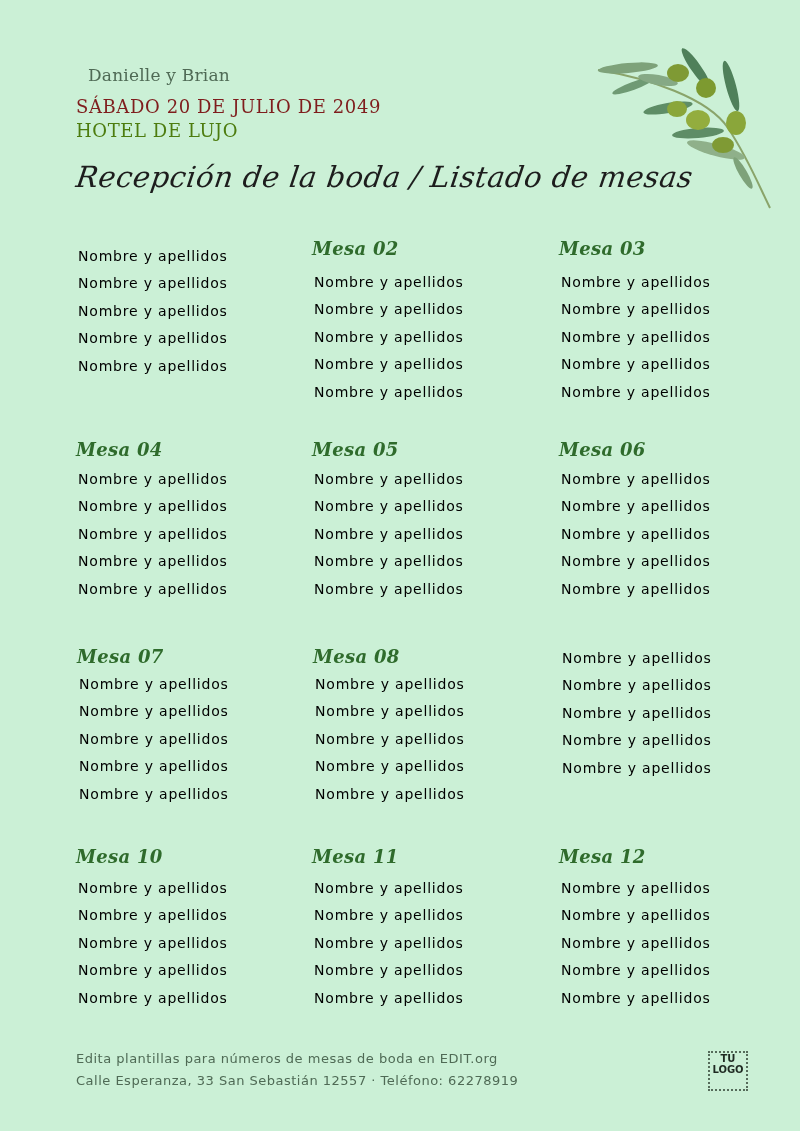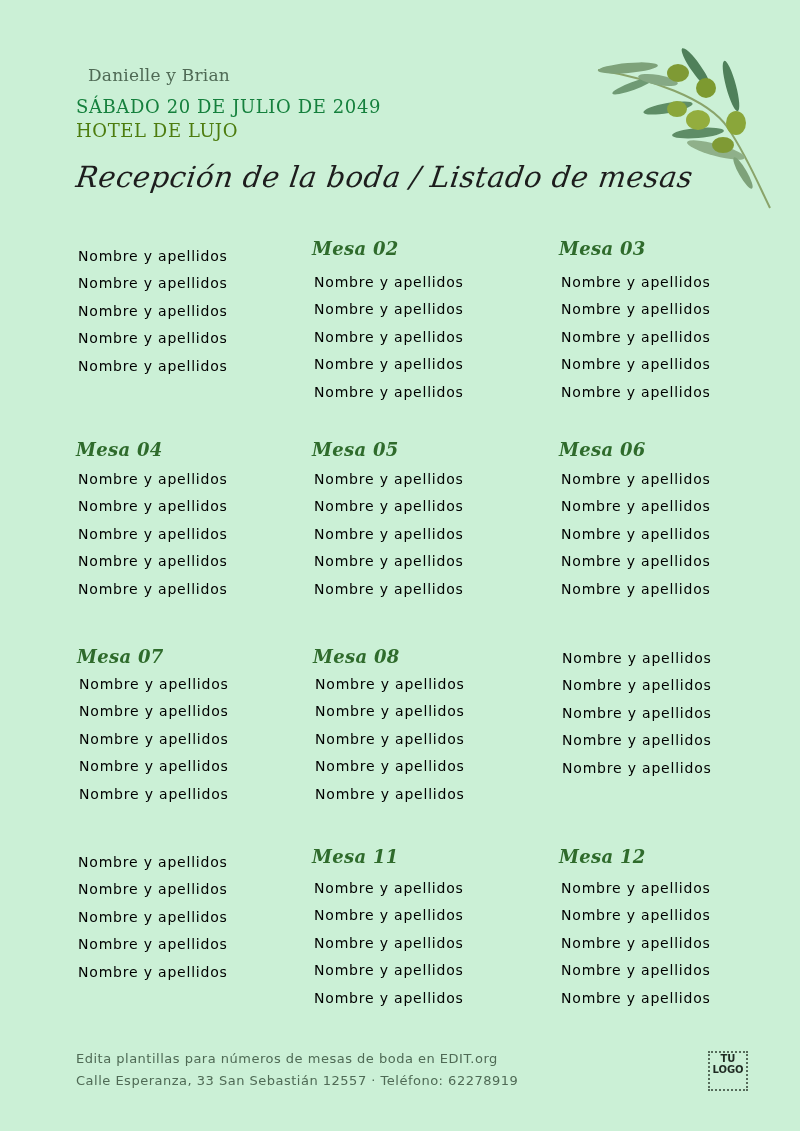--- a/index.html
+++ b/index.html
@@ -12,21 +12,21 @@
     }
     .couple {
       position: absolute; left: 88px; top: 65px;
       font-family: "DejaVu Serif", serif;
       font-size: 17px; color: #4f6a55;
       letter-spacing: 0.2px;
     }
     .date {
       position: absolute; left: 76px; top: 96px;
       font-family: "DejaVu Serif", serif;
-      font-size: 18px; color: #15803d;
+      font-size: 18px; color: #7f1d1d;
       letter-spacing: 0.6px;
     }
     .venue {
       position: absolute; left: 76px; top: 120px;
       font-family: "DejaVu Serif", serif;
       font-size: 18px; color: #4d7c0f;
       letter-spacing: 0.6px;
     }
     .title {
       position: absolute; left: 74px; top: 160px;
@@ -177,20 +177,21 @@
 </div>
 <div class="table-block" style="left:560px; top:644px;">
   <div class="guest" style="margin-top:1px;">Nombre y apellidos</div>
   <div class="guest">Nombre y apellidos</div>
   <div class="guest">Nombre y apellidos</div>
   <div class="guest">Nombre y apellidos</div>
   <div class="guest">Nombre y apellidos</div>
 </div>
 
 <div class="table-block" style="left:76px; top:844px;">
+  <div class="table-title">Mesa 10</div>
   <div class="guest" style="margin-top:5px;">Nombre y apellidos</div>
   <div class="guest">Nombre y apellidos</div>
   <div class="guest">Nombre y apellidos</div>
   <div class="guest">Nombre y apellidos</div>
   <div class="guest">Nombre y apellidos</div>
 </div>
 <div class="table-block" style="left:312px; top:844px;">
   <div class="table-title">Mesa 11</div>
   <div class="guest" style="margin-top:5px;">Nombre y apellidos</div>
   <div class="guest">Nombre y apellidos</div>

